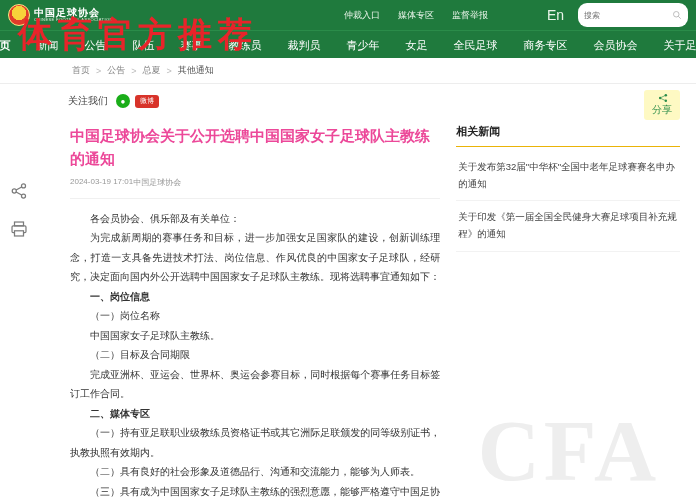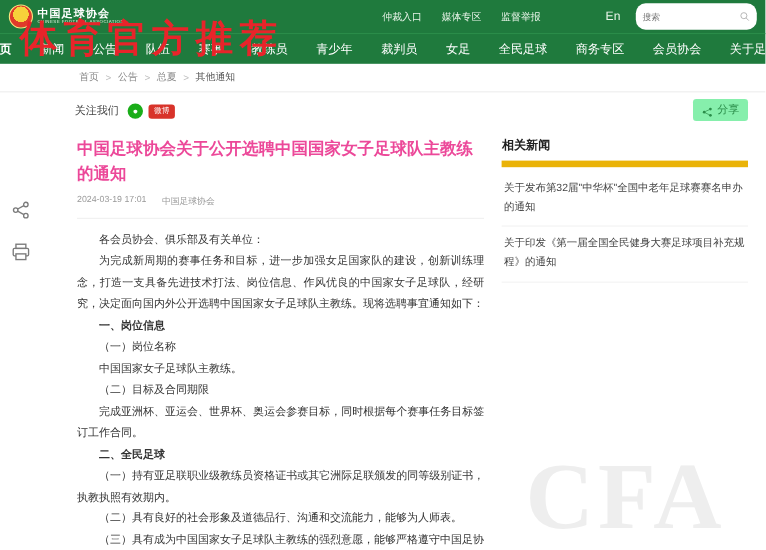--- a/index.html
+++ b/index.html
@@ -39,21 +39,21 @@
   .logo-en { font-size: 4px; letter-spacing: .4px; color: #dff0df; }
 
   .topbar-spacer { flex: 1; }
   .topnav-link {
     margin: 0 9px;
     font-size: 9px;
     color: #eaf5ea;
     white-space: nowrap;
     cursor: pointer;
   }
-  .lang-link { margin: 0 10px 0 6px; font-size: 11px; color: #eaf5ea; padding-left: 44px; }
+  .lang-link { margin: 0 10px 0 6px; font-size: 14px; color: #eaf5ea; padding-left: 44px; }
   .search-box {
     display: flex; align-items: center;
     background: #ffffff;
     border-radius: 9px;
     height: 16px;
     width: 110px;
     padding: 12px 6px;
     margin-left: 4px;
   }
   .search-box input {
@@ -136,23 +136,24 @@
   .social-pill {
     height: 13px; padding: 0 5px;
     border-radius: 3px;
     background: #d8332a; color: #fff;
     font-size: 7px; display: inline-flex; align-items: center;
   }
   .share-btn {
     position: absolute; right: 16px; top: 6px;
     display: flex; align-items: flex-end;
     font-size: 10px; color: #2a8c49;
-    background: #86efac;
+    background: #fef9c3;
     border-radius: 3px;
     padding: 3px 8px;
+    flex-direction: column;
   }
   .share-btn svg { margin-right: 4px; }
 
   
   .content {
     display: flex;
     padding: 0 16px 0 56px;
     position: relative;
   }
   .article {
@@ -164,21 +165,21 @@
   }
   .article h1 {
     font-size: 15px;
     line-height: 1.55;
     color: #ec4899;
     font-weight: bold;
     margin-bottom: 6px;
   }
   .meta {
     font-size: 8px; color: #999;
-    display: flex; gap: 14px;
+    display: flex; 
     padding-bottom: 10px;
     border-bottom: 1px solid #f0f0f0;
     margin-bottom: 10px;
   }
   .body-text p {
     font-size: 10px;
     line-height: 1.95;
     color: #333;
     text-align: justify;
   }
@@ -205,21 +206,21 @@
     margin-left: 10px;
     padding-top: 8px;
     position: relative;
     z-index: 2;
   }
   .side-title {
     font-size: 11px;
     color: #222;
     font-weight: bold;
     padding-bottom: 7px;
-    border-bottom: 6px solid #eab308;
+    border-bottom: 1px solid #eab308;
     margin-bottom: 4px;
   }
   .side-item {
     font-size: 9.5px;
     line-height: 1.75;
     color: #444;
     padding: 8px 2px;
     border-bottom: 1px solid #f2f2f2;
     cursor: pointer;
   }
@@ -262,22 +263,22 @@
   </div>
 </div>
 
 <div class="mainnav">
   <a class="active">首页</a>
   <a>新闻</a>
   <a>公告</a>
   <a>队伍</a>
   <a>赛事</a>
   <a>教练员</a>
+  <a>裁判员</a>
   <a>青少年</a>
-  <a>裁判员</a>
   <a>女足</a>
   <a>全民足球</a>
   <a>商务专区</a>
   <a>会员协会</a>
   <a>关于足协</a>
 </div>
 
 <div class="watermark">体育官方推荐</div>
 
 <div class="crumbbar">
@@ -334,21 +335,21 @@
       <span>中国足球协会</span>
     </div>
     <div class="body-text">
       <p class="indent">各会员协会、俱乐部及有关单位：</p>
       <p class="indent">为完成新周期的赛事任务和目标，进一步加强女足国家队的建设，创新训练理念，打造一支具备先进技术打法、岗位信息、作风优良的中国家女子足球队，经研究，决定面向国内外公开选聘中国国家女子足球队主教练。现将选聘事宜通知如下：</p>
       <p class="head">一、岗位信息</p>
       <p class="indent">（一）岗位名称</p>
       <p class="indent">中国国家女子足球队主教练。</p>
       <p class="indent">（二）目标及合同期限</p>
       <p class="indent">完成亚洲杯、亚运会、世界杯、奥运会参赛目标，同时根据每个赛事任务目标签订工作合同。</p>
-      <p class="head">二、全民足球</p>
+      <p class="head">二、媒体专区</p>
       <p class="indent">（一）持有亚足联职业级教练员资格证书或其它洲际足联颁发的同等级别证书，执教执照有效期内。</p>
       <p class="indent">（二）具有良好的社会形象及道德品行、沟通和交流能力，能够为人师表。</p>
       <p class="indent">（三）具有成为中国国家女子足球队主教练的强烈意愿，能够严格遵守中国足协</p>
     </div>
   </div>
 
   <div class="sidebar">
     <div class="side-title">相关新闻</div>
     <div class="side-item">关于发布第32届"中华杯"全国中老年足球赛赛名申办的通知</div>
     <div class="side-item">关于印发《第一届全国全民健身大赛足球项目补充规程》的通知</div>

